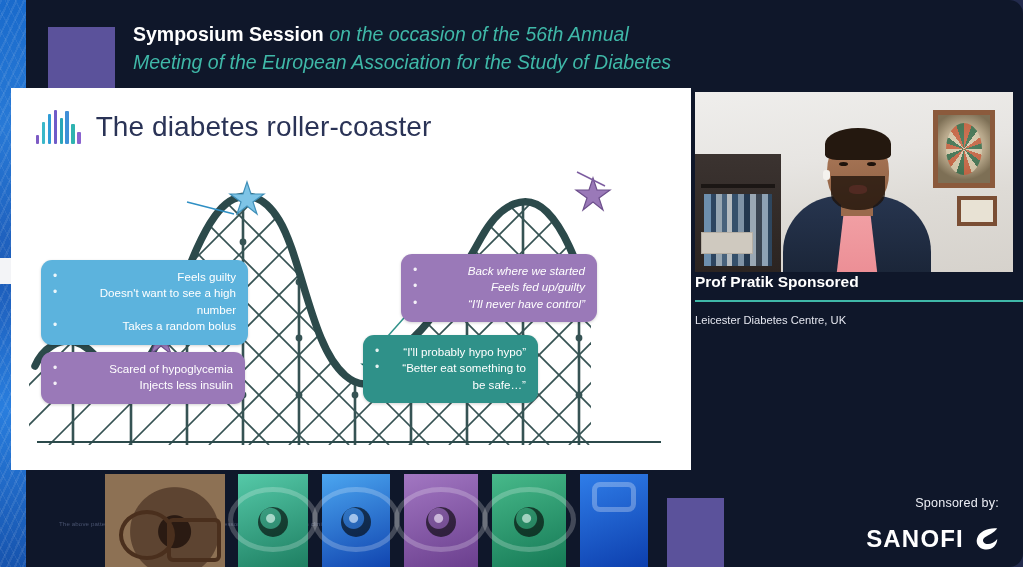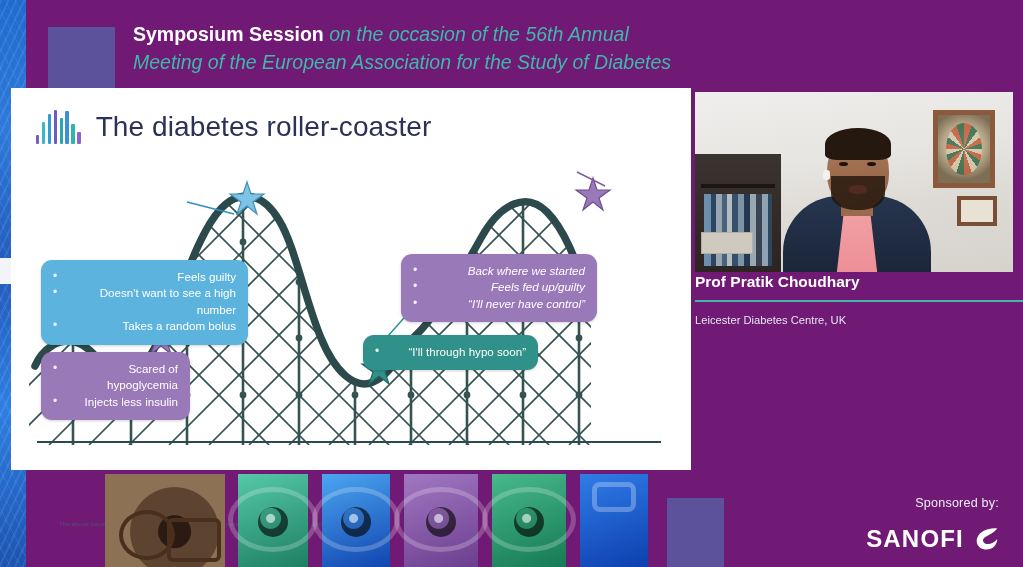--- a/index.html
+++ b/index.html
@@ -3,21 +3,21 @@
 <meta charset="utf-8">
 <style>
   * { box-sizing: border-box; margin: 0; padding: 0; }
   body {
     width: 1023px; height: 567px;
     font-family: "Liberation Sans", sans-serif;
     background: #232b4d;
     overflow: hidden;
     position: relative;
   }
-  #stage { position: absolute; inset: 0; background: #701a75; }
+  #stage { position: absolute; inset: 0; background: #0f172a; border-radius: 14px; }
 
   
   .edge-strip {
     position: absolute; left: 0; top: 0; width: 26px; height: 567px;
     background:
       repeating-linear-gradient(115deg, rgba(255,255,255,.09) 0 2px, rgba(0,0,0,0) 2px 7px),
       repeating-linear-gradient(62deg, rgba(255,255,255,.07) 0 1px, rgba(0,0,0,0) 1px 9px),
       linear-gradient(180deg,#1a6fd4 0%,#2a7fe0 22%,#1d5fc0 48%,#2b84e8 72%,#1757b5 100%);
     opacity: .95;
   }
@@ -59,21 +59,21 @@
   .callout li { position: relative; padding-left: 15px; }
   .callout li::before {
     content: "\2022"; position: absolute; left: 2px; top: -1px;
     color: rgba(255,255,255,.88); font-size: 12px;
   }
   .c-blue   { background: #5cb3dd; }
   .c-purple { background: #9a79b8; }
   .c-teal   { background: #2f9189; }
 
   .co1 { left: 30px;  top: 172px; width: 207px; }
-  .co2 { left: 30px;  top: 264px; width: 149px; }
+  .co2 { left: 30px;  top: 264px; width: 204px; }
   .co3 { left: 352px; top: 247px; width: 175px; }
   .co4 { left: 390px; top: 166px; width: 196px; font-style: italic; }
 
   .footnote {
     position: absolute; left: 48px; top: 432px; width: 560px;
     font-size: 6.1px; color: #4a5470; letter-spacing: .15px;
   }
 
   
   .video-wrap { position: absolute; left: 695px; top: 92px; width: 318px; height: 180px; overflow: hidden; background:#151515; }
@@ -305,21 +305,22 @@
 
     <div class="callout c-purple co2">
       <ul>
         <li>Scared of hypoglycemia</li>
         <li>Injects less insulin</li>
       </ul>
     </div>
 
     <div class="callout c-teal co3">
       <ul>
-        <li>“I'll through hypo soon”</li>
+        <li>“I'll probably hypo hypo”</li>
+        <li>“Better eat something to be safe…”</li>
       </ul>
     </div>
 
     <div class="callout c-purple co4">
       <ul>
         <li>Back where we started</li>
         <li>Feels fed up/guilty</li>
         <li>“I'll never have control”</li>
       </ul>
     </div>
@@ -343,21 +344,21 @@
         <div class="p-hair"></div>
         <div class="p-beard"></div>
         <div class="p-mouth"></div>
         <div class="p-eye l"></div>
         <div class="p-eye r"></div>
         <div class="p-bud"></div>
       </div>
     </div>
   </div>
 
-  <div class="spk-name">Prof Pratik Choudhary</div>
+  <div class="spk-name">Prof Pratik Sponsored</div>
   <div class="spk-rule"></div>
   <div class="spk-aff">Leicester Diabetes Centre, UK</div>
 
   <div class="filmstrip">
     <div class="fs-seg" style="left:105px;width:120px;background:
            radial-gradient(circle at 58% 62%, #2a1a12 0 16px, #5d4431 17px 44px, #8d7154 45px 90px),
            linear-gradient(160deg,#6e5744,#3a2a1e);">
       <div style="position:absolute;left:14px;top:36px;width:56px;height:50px;border:4px solid #4a2f1d;border-radius:50%;"></div>
       <div style="position:absolute;left:62px;top:44px;width:54px;height:44px;border:4px solid #4a2f1d;border-radius:6px;"></div>
     </div>

